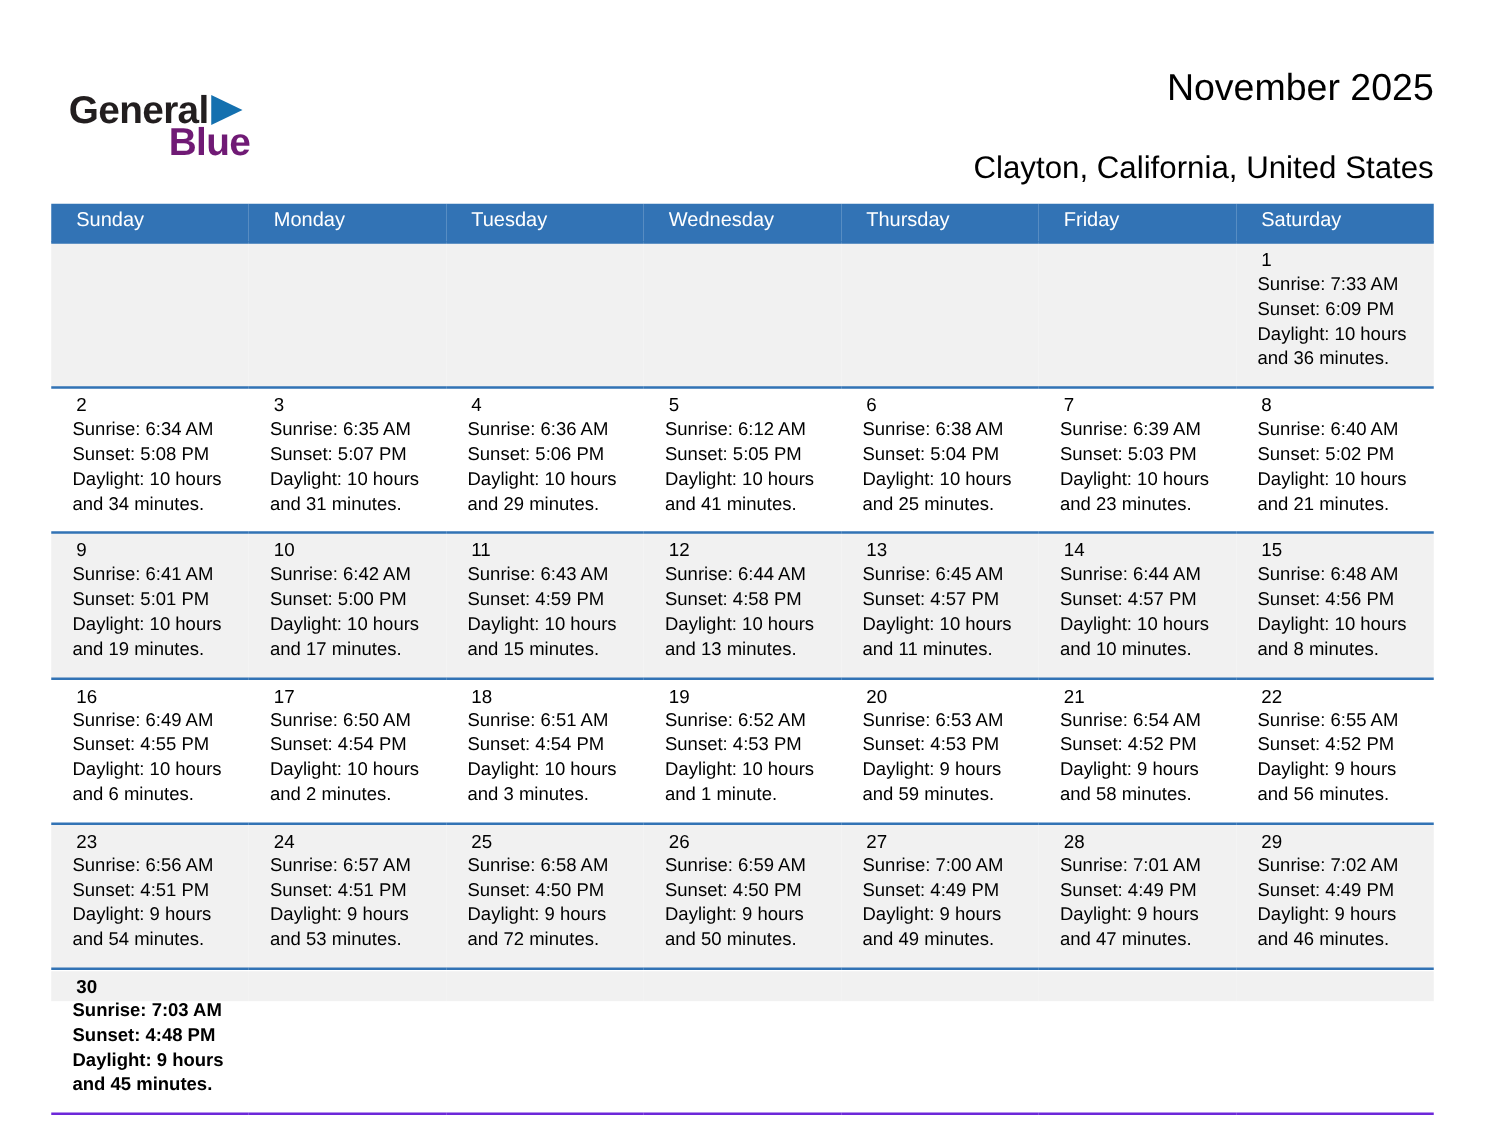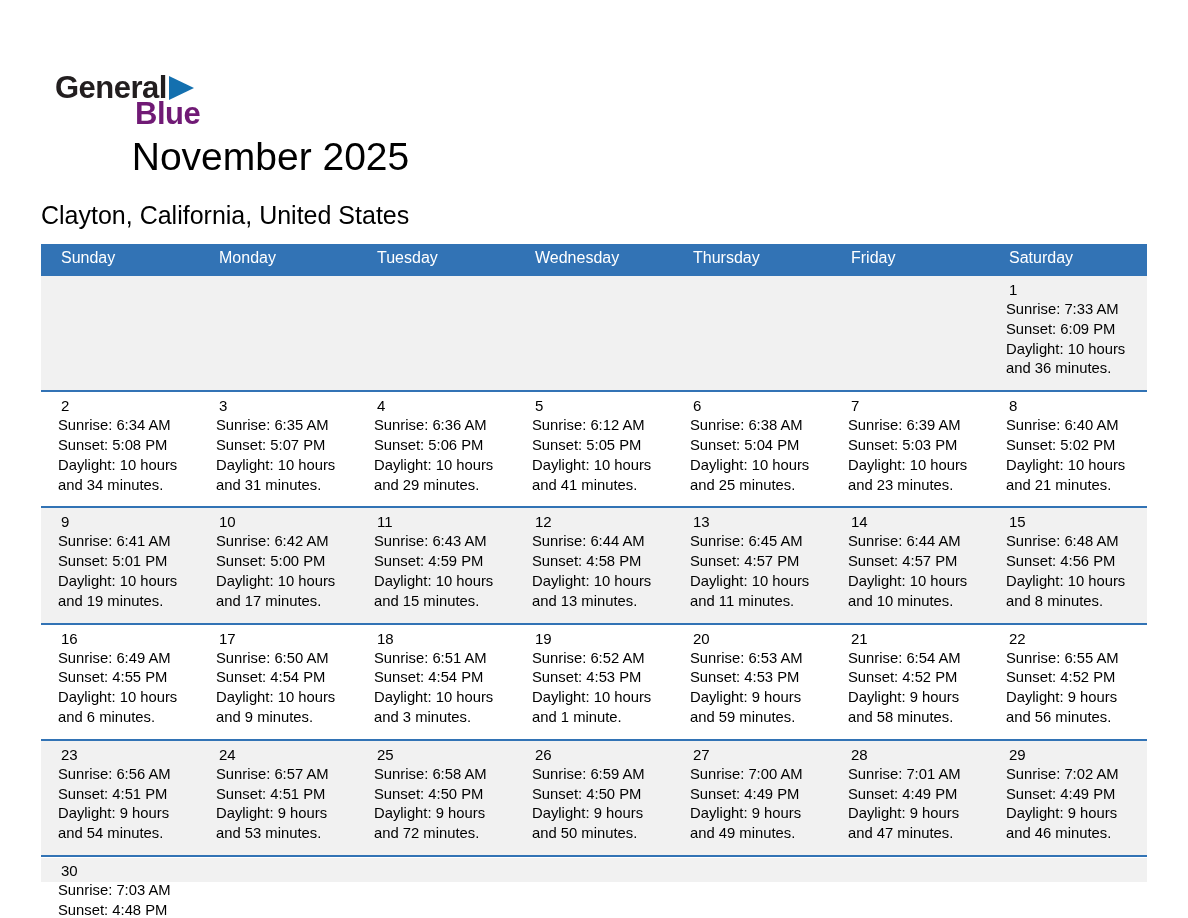--- a/index.html
+++ b/index.html
@@ -5,47 +5,47 @@
   * { margin: 0; padding: 0; box-sizing: border-box; }
   html, body { background: #ffffff; }
   body {
     width: 1188px; height: 918px;
     font-family: "Liberation Sans", "DejaVu Sans", sans-serif;
     color: #000; overflow: hidden;
   }
   .page { padding: 0 41px; }
   .top {
     display: flex; justify-content: space-between; align-items: flex-start;
-    padding-top: 48px; margin-bottom: 14px; flex-direction: column;
+    padding-top: 48px; margin-bottom: 14px;
   }
   .logo { margin-top: 24px; margin-left: 14px; line-height: 1; }
   .logo-line1 { font-size: 31px; font-weight: bold; color: #221e1f; display: flex; align-items: center; letter-spacing: -0.5px; }
   .logo-triangle {
     width: 0; height: 0; display: inline-block;
     border-left: 25px solid #1470af;
     border-top: 12px solid transparent;
     border-bottom: 12px solid transparent;
     margin-left: 2px;
   }
   .logo-line2 { font-size: 31px; font-weight: bold; color: #701a75; margin-left: 80px; margin-top: -5px; letter-spacing: -0.5px; }
   .titles { text-align: right; padding-top: 6px; }
-  .title { font-size: 39px; font-weight: 400; color: #000; }
-  .subtitle { font-size: 25px; font-weight: 400; color: #000; margin-top: 22px; }
+  .title { font-size: 30px; font-weight: 400; color: #000; }
+  .subtitle { font-size: 25px; font-weight: 400; color: #000; margin-top: 32px; }
 
   table.calendar {
     width: 100%; border-collapse: collapse; table-layout: fixed;
-    border-bottom: 2px solid #c4b5fd;
+    border-bottom: 2px solid #6d28d9;
   }
   thead th {
     background: #3273b5; color: #fff; font-weight: 400; font-size: 16px;
     text-align: left; padding: 5px 4px 7px 20px;
   }
   tbody tr { border-top: 2px solid #3273b5; background: #ffffff; }
   tbody tr:nth-child(odd) { background: #f1f1f1; }
-  tbody tr.last-week { background: linear-gradient(#f1f1f1 0px, #f1f1f1 24px, #ffffff 24px); }
+  tbody tr.last-week { background: linear-gradient(#f1f1f1 0px, #f1f1f1 24px, #ffffff 24px); font-weight: bold; }
   td { vertical-align: top; padding: 2px 6px 11px 17px; }
   .day-num { font-size: 15px; padding: 3px 0 2px 3px; color: #000; }
   .day-info { font-size: 14.8px; line-height: 19.8px; color: #000; }
 </style>
 </head>
 <body>
 
 <div class="page">
   <div class="top">
     <div class="logo">
@@ -197,21 +197,21 @@
             <div class="day-info">Sunrise: 6:49 AM</div>
             <div class="day-info">Sunset: 4:55 PM</div>
             <div class="day-info">Daylight: 10 hours</div>
             <div class="day-info">and 6 minutes.</div>
           </td>
           <td>
             <div class="day-num">17</div>
             <div class="day-info">Sunrise: 6:50 AM</div>
             <div class="day-info">Sunset: 4:54 PM</div>
             <div class="day-info">Daylight: 10 hours</div>
-            <div class="day-info">and 9 minutes.</div>
+            <div class="day-info">and 2 minutes.</div>
           </td>
           <td>
             <div class="day-num">18</div>
             <div class="day-info">Sunrise: 6:51 AM</div>
             <div class="day-info">Sunset: 4:54 PM</div>
             <div class="day-info">Daylight: 10 hours</div>
             <div class="day-info">and 3 minutes.</div>
           </td>
           <td>
             <div class="day-num">19</div>

